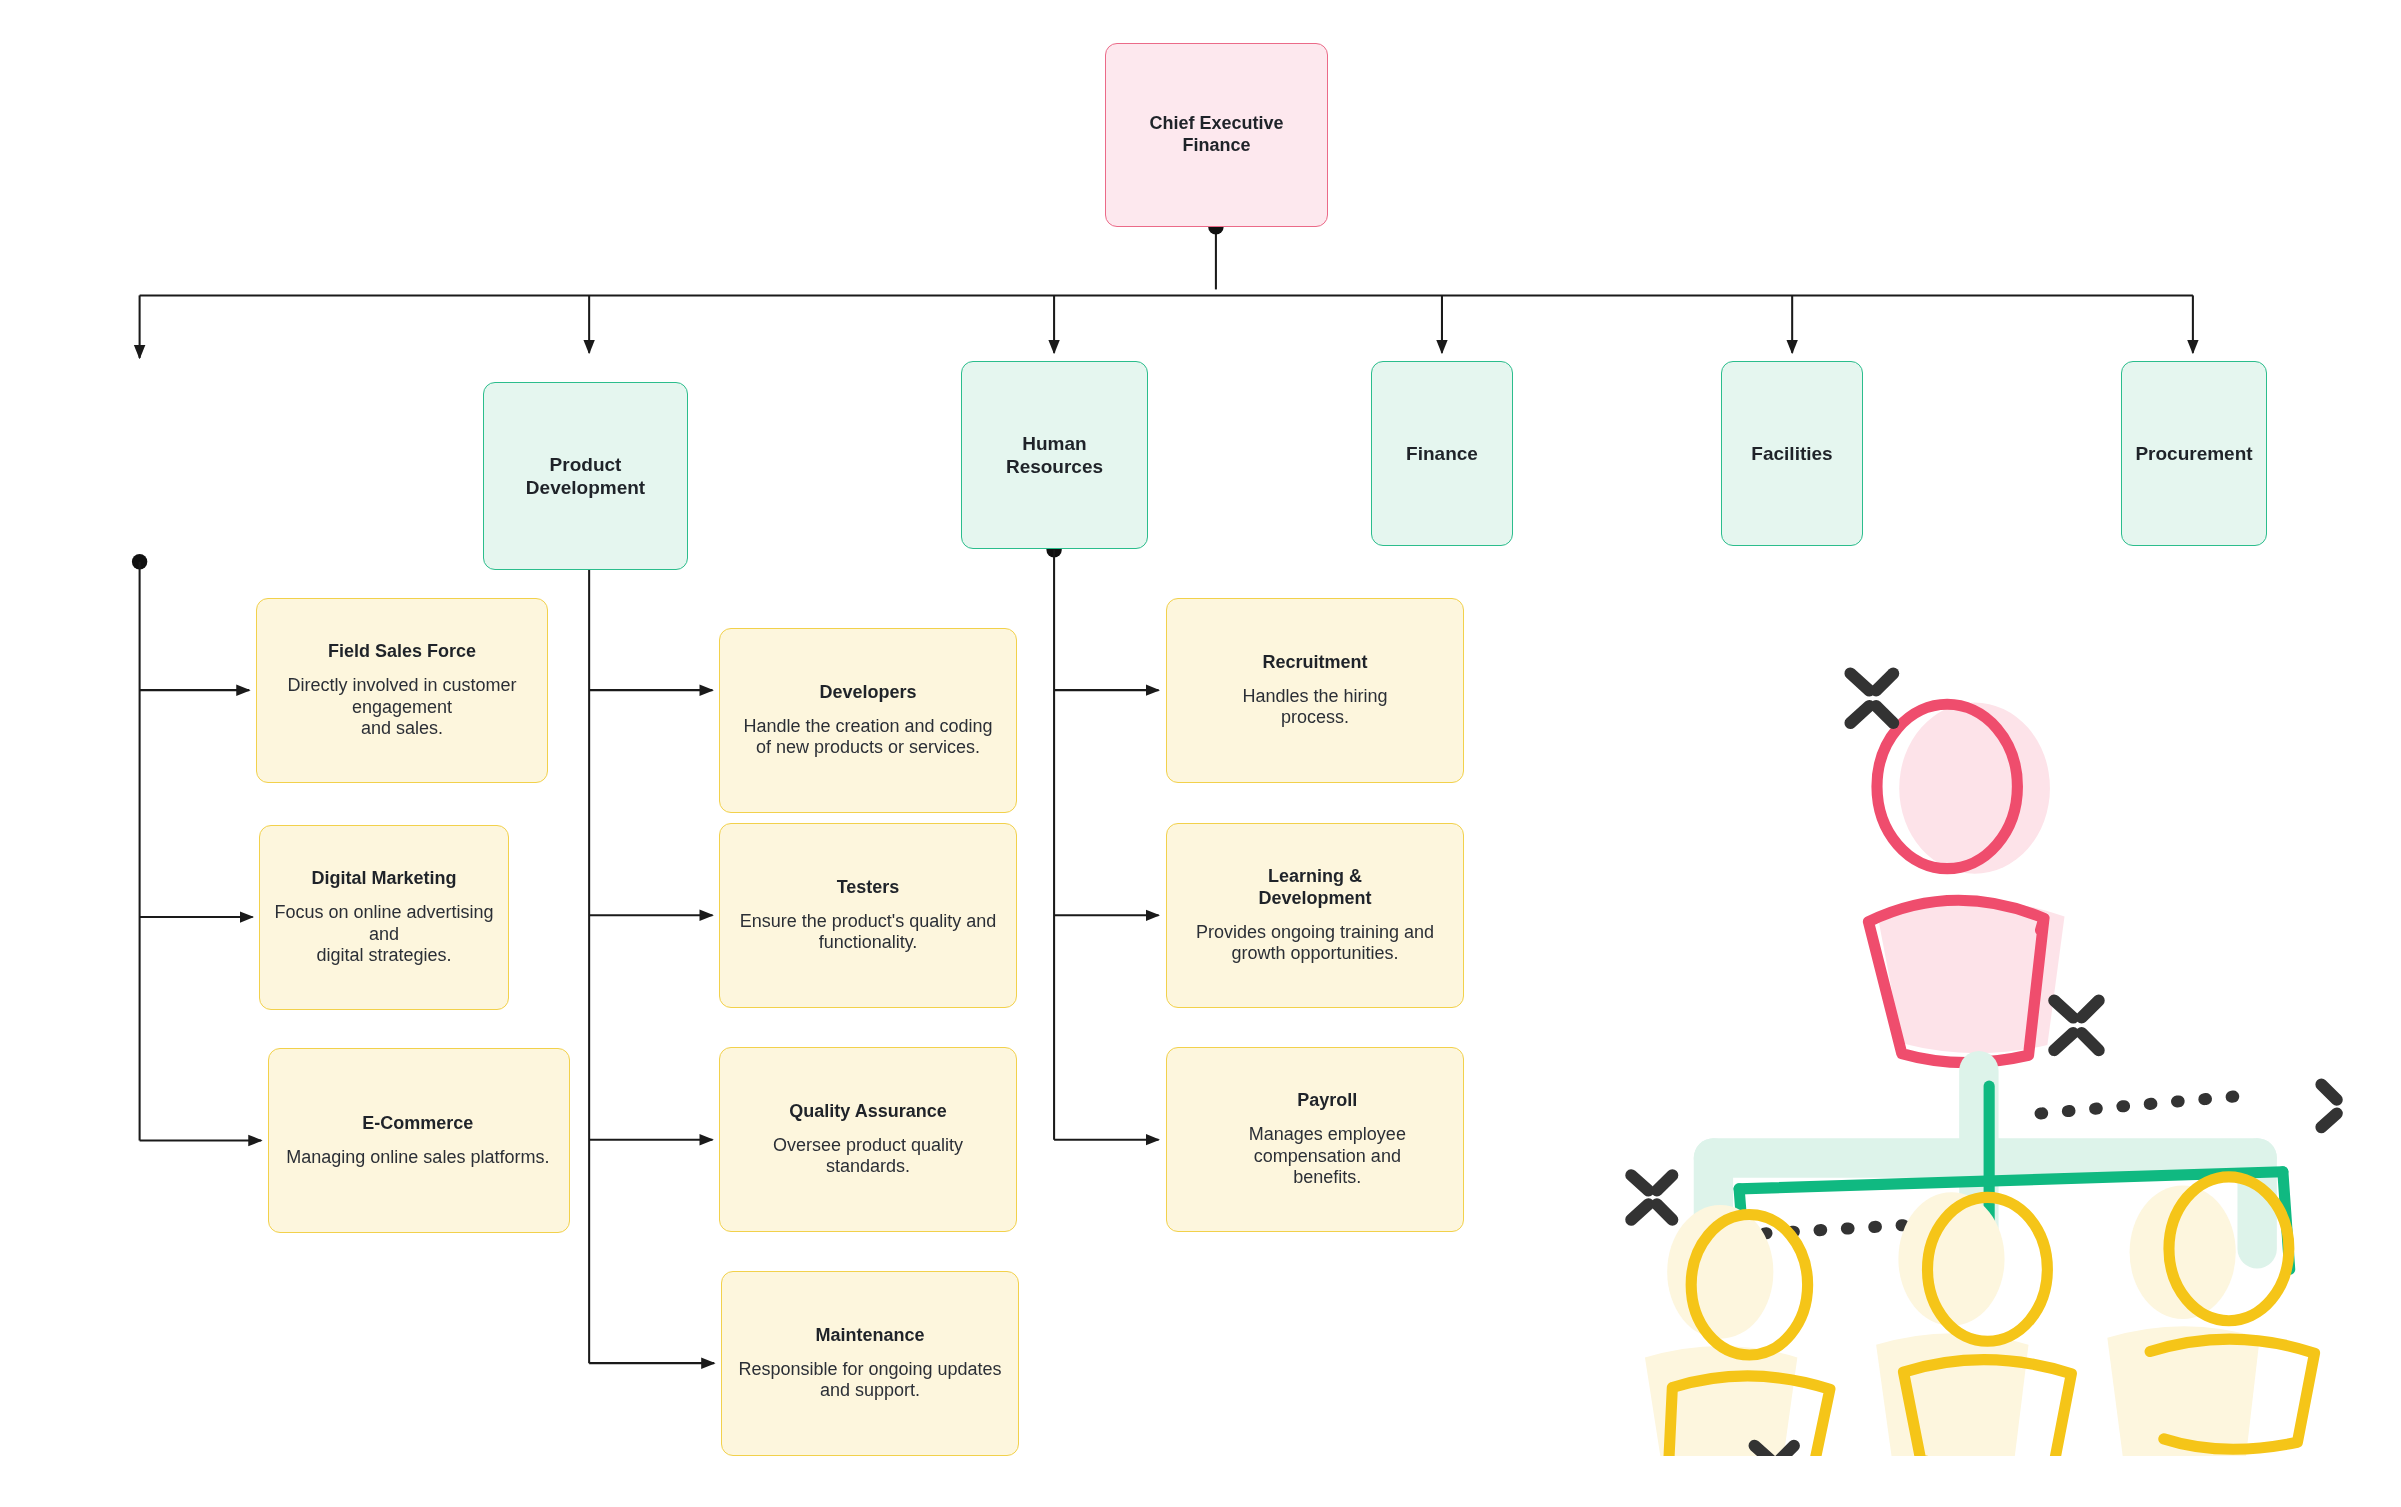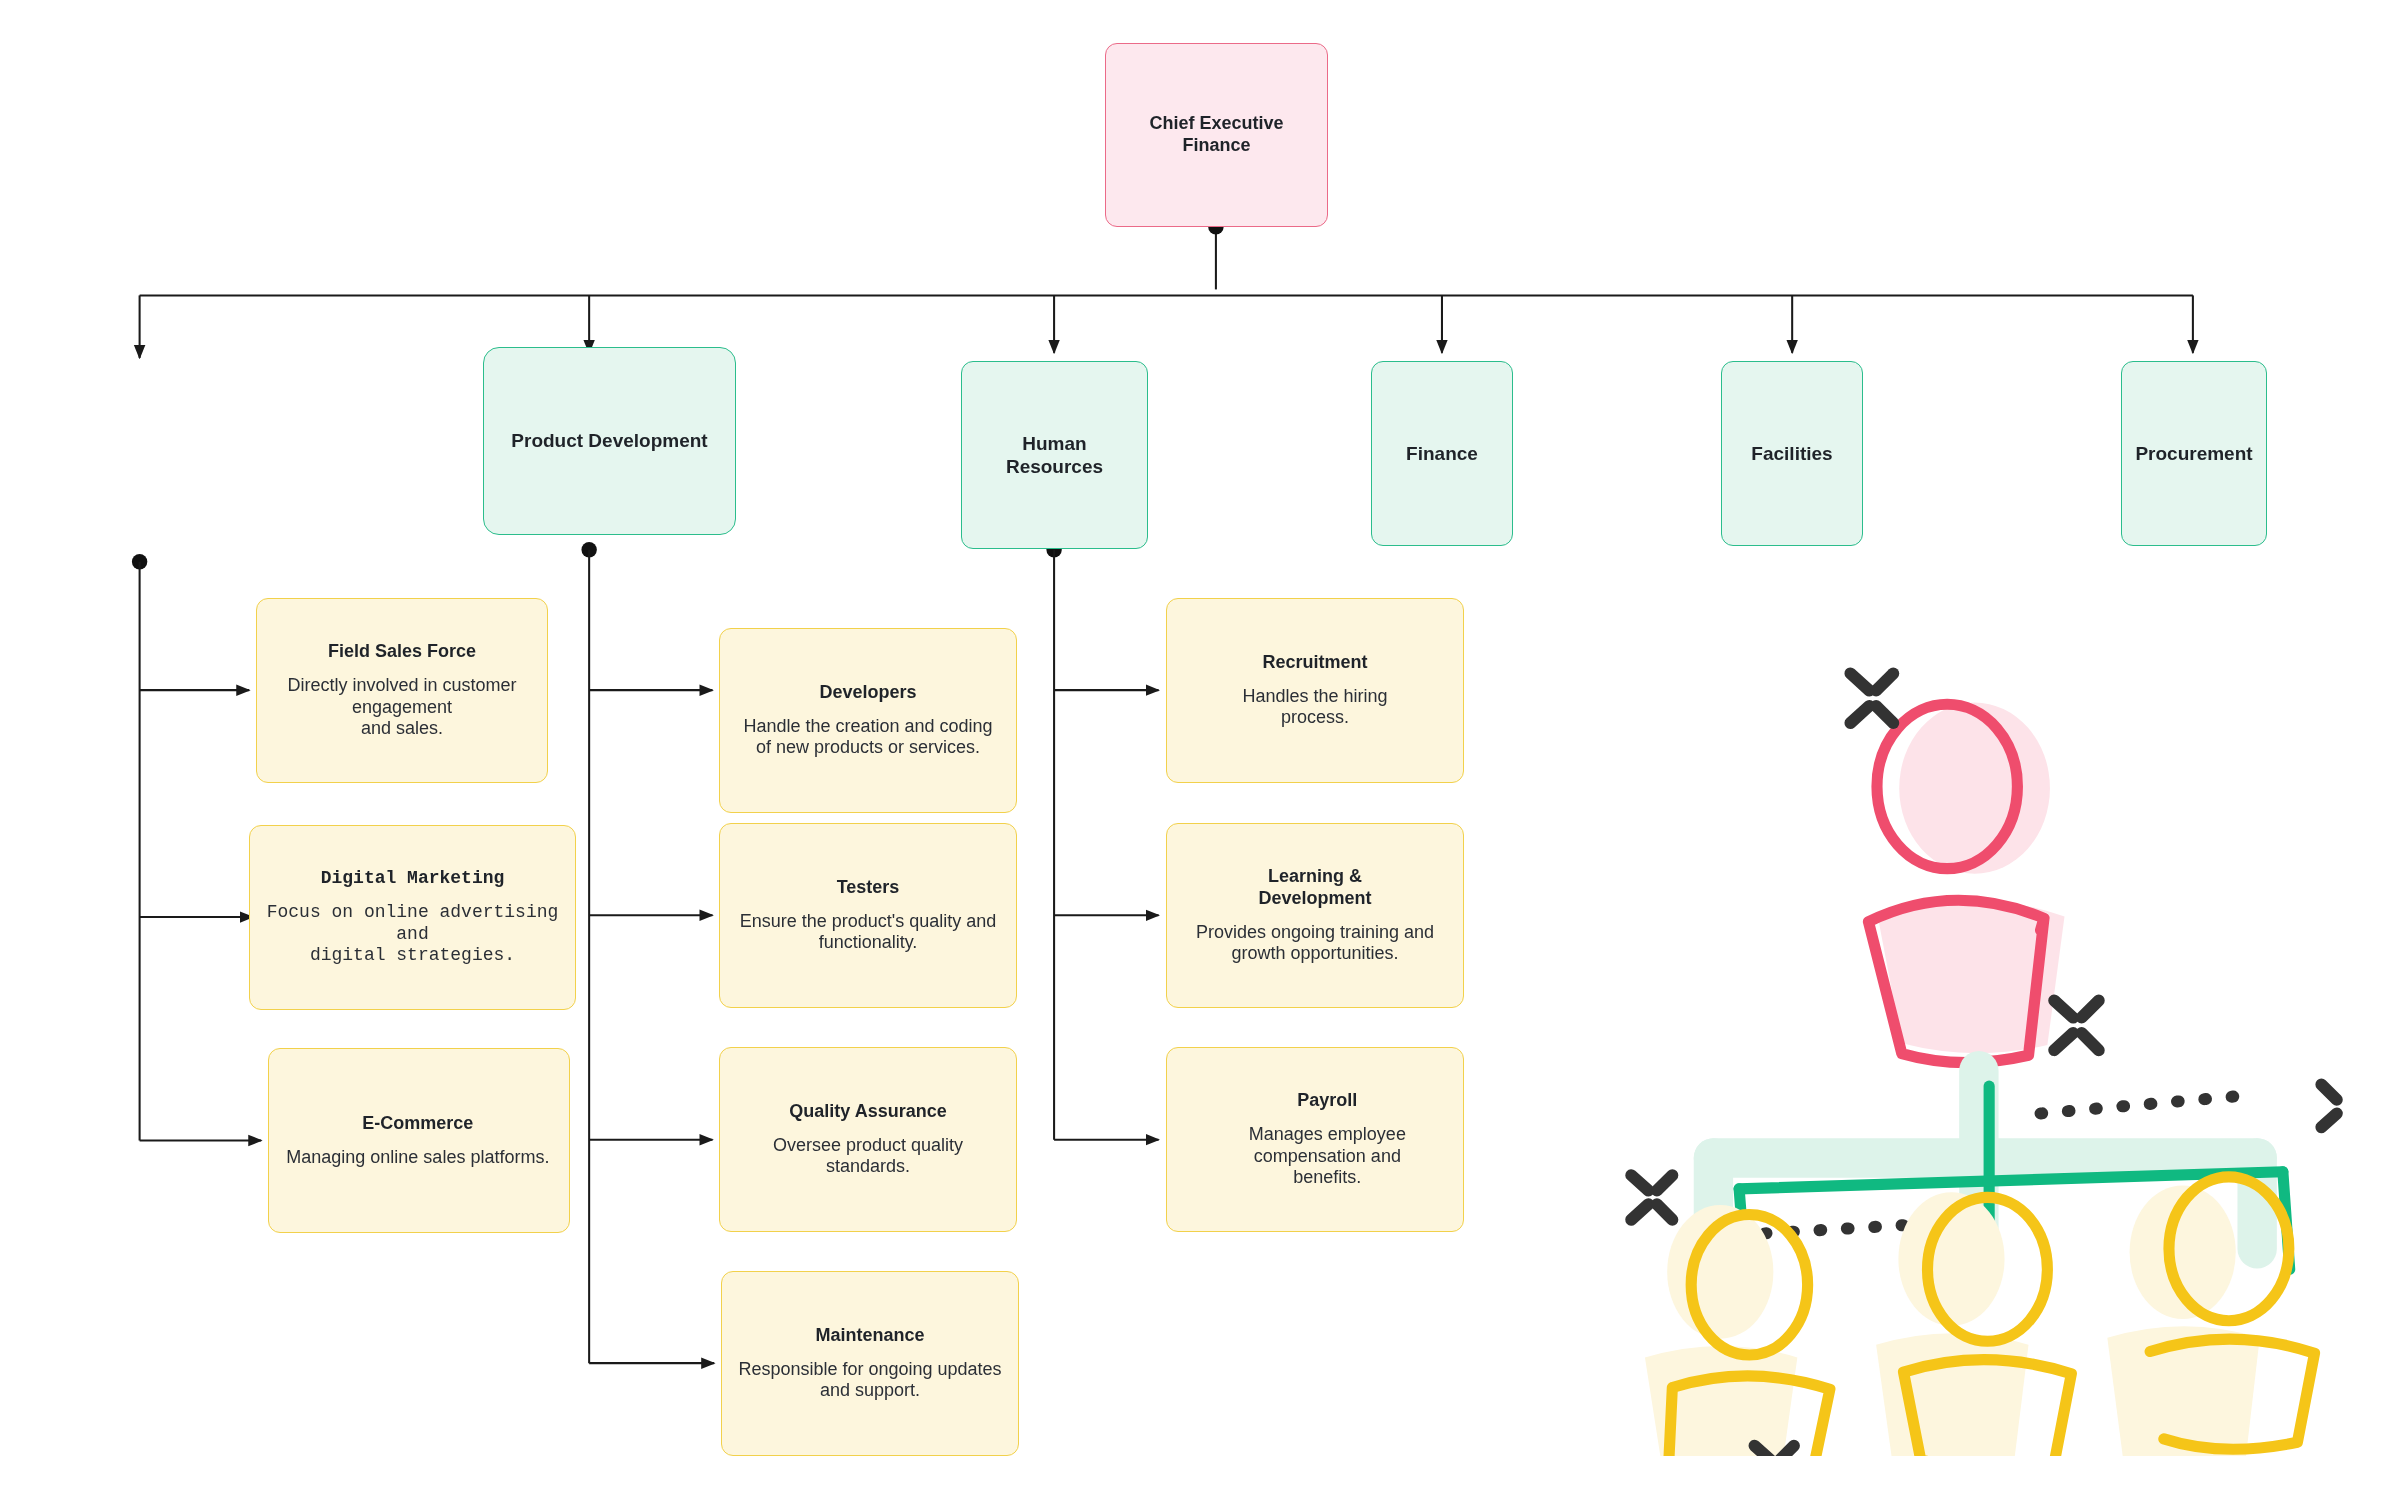--- a/index.html
+++ b/index.html
@@ -119,21 +119,21 @@
       <path d="M 1231 1069 L 1353 1069" marker-end="url(#arrow)"></path>
       <path d="M 1231 1331 L 1353 1331" marker-end="url(#arrow)"></path>
     </g>
   </svg>
 
   <div class="node node-root" style="left:1105px; top:43px; width:223px; height:184px;">
     <div class="node-title">Chief Executive Finance</div>
   </div>
 
 
-  <div class="node node-dept" style="left:483px; top:347px; width:253px; height:188px;border-radius:16px;">
+  <div class="node node-dept" style="left:483px; top:382px; width:205px; height:188px;">
     <div class="node-title">Product Development</div>
   </div>
 
   <div class="node node-dept" style="left:961px; top:361px; width:187px; height:188px;">
     <div class="node-title">Human Resources</div>
   </div>
 
   <div class="node node-dept" style="left:1371px; top:361px; width:142px; height:185px;">
     <div class="node-title">Finance</div>
   </div>
@@ -146,21 +146,21 @@
     <div class="node-title">Procurement</div>
   </div>
 
   <div class="node node-leaf" style="left:256px; top:598px; width:292px; height:185px;">
     <div class="node-title">Field Sales Force</div>
     <div class="node-desc">Directly involved in customer
 engagement
 and sales.</div>
   </div>
 
-  <div class="node node-leaf" style="left:249px; top:825px; width:327px; height:185px;font-family:Liberation Mono, monospace;">
+  <div class="node node-leaf" style="left:259px; top:825px; width:250px; height:185px;">
     <div class="node-title">Digital Marketing</div>
     <div class="node-desc">Focus on online advertising and
 digital strategies.</div>
   </div>
 
   <div class="node node-leaf" style="left:268px; top:1048px; width:302px; height:185px;padding-left:8px;">
     <div class="node-title">E-Commerce</div>
     <div class="node-desc">Managing online sales platforms.</div>
   </div>
 

